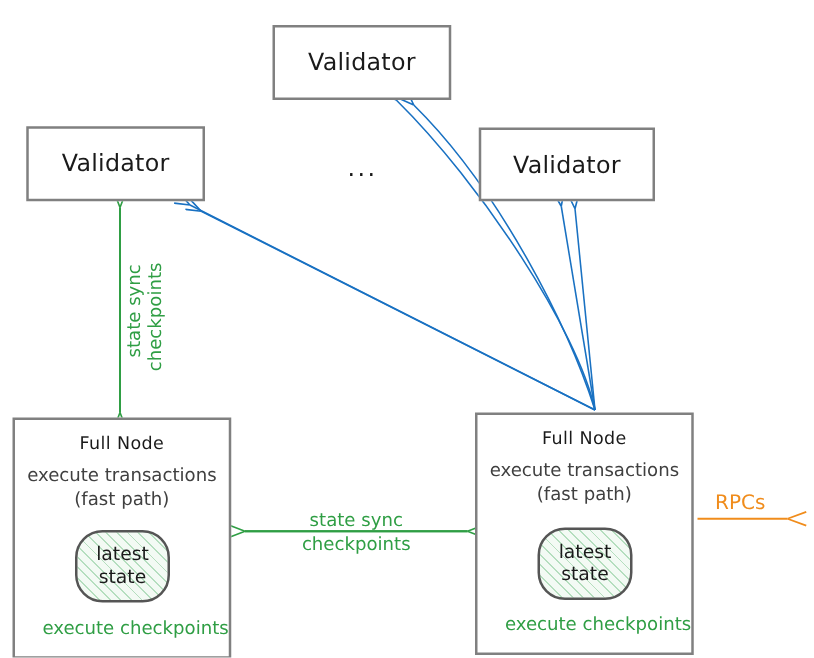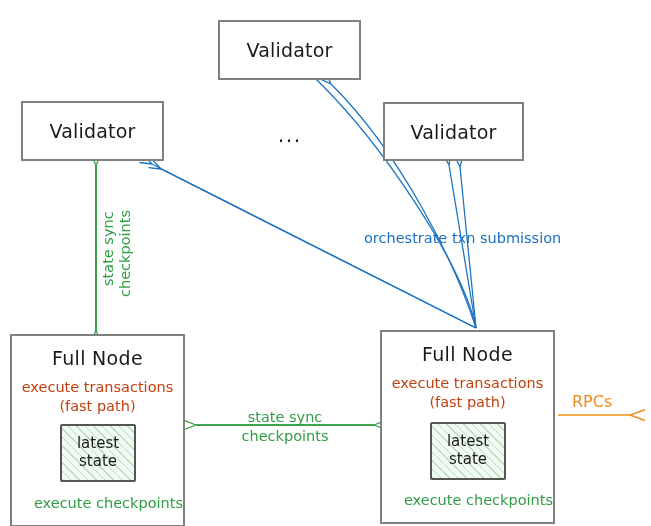--- a/index.html
+++ b/index.html
@@ -44,48 +44,48 @@
     font-size: 19px;
     color: #1a1a1a;
     letter-spacing: 0.2px;
   }
   .fullnode-box {
     display: flex;
     flex-direction: column;
     align-items: center;
   }
   .fullnode-title {
-    font-size: 19px;
+    font-size: 14px;
     color: #1a1a1a;
     margin-top: 11px;
     letter-spacing: 0.3px;
   }
   .fullnode-sub {
     font-size: 14.5px;
-    color: #c2410c;
+    color: #404040;
     text-align: center;
     line-height: 1.28;
     margin-top: 9px;
   }
   .fullnode-foot {
     font-size: 14.5px;
     color: #2f9e44;
     text-align: right;
     position: absolute;
     left: 0; right: 0;
     bottom: 14px;
   }
   
   .state-box {
     position: absolute;
     box-sizing: border-box;
     width: 76px;
     height: 58px;
     border: 2px solid #555555;
-    border-radius: 2px;
+    border-radius: 22px;
     background-color: #f3faf4;
     background-image: repeating-linear-gradient(
       45deg,
       rgba(87, 180, 110, 0.40) 0px,
       rgba(87, 180, 110, 0.40) 1px,
       rgba(255,255,255,0) 1px,
       rgba(255,255,255,0) 6px
     );
     display: flex;
     flex-direction: column;
@@ -179,21 +179,20 @@
 
   <div class="node-box validator-box" style="left:383px; top:90px; width:141px; height:59px;">
     <span class="validator-label">Validator</span>
   </div>
 
   <div class="label label-dark" style="left:278px; top:112px;">...</div>
 
   <div class="vlabel" style="left:100px; top:274px;">state sync</div>
   <div class="vlabel" style="left:117px; top:285px;">checkpoints</div>
 
-  <div class="label label-blue" style="left:364px; top:218px;">orchestrate txn submission</div>
 
   <div class="node-box fullnode-box" style="left:10px; top:322px; width:175px; height:193px;">
     <div class="fullnode-title">Full Node</div>
     <div class="fullnode-sub">
       <span>execute transactions</span><br>
       <span>(fast path)</span>
     </div>
     <div class="state-box" style="left:48px; top:88px;">
       <span>latest</span>
       <span>state</span>

